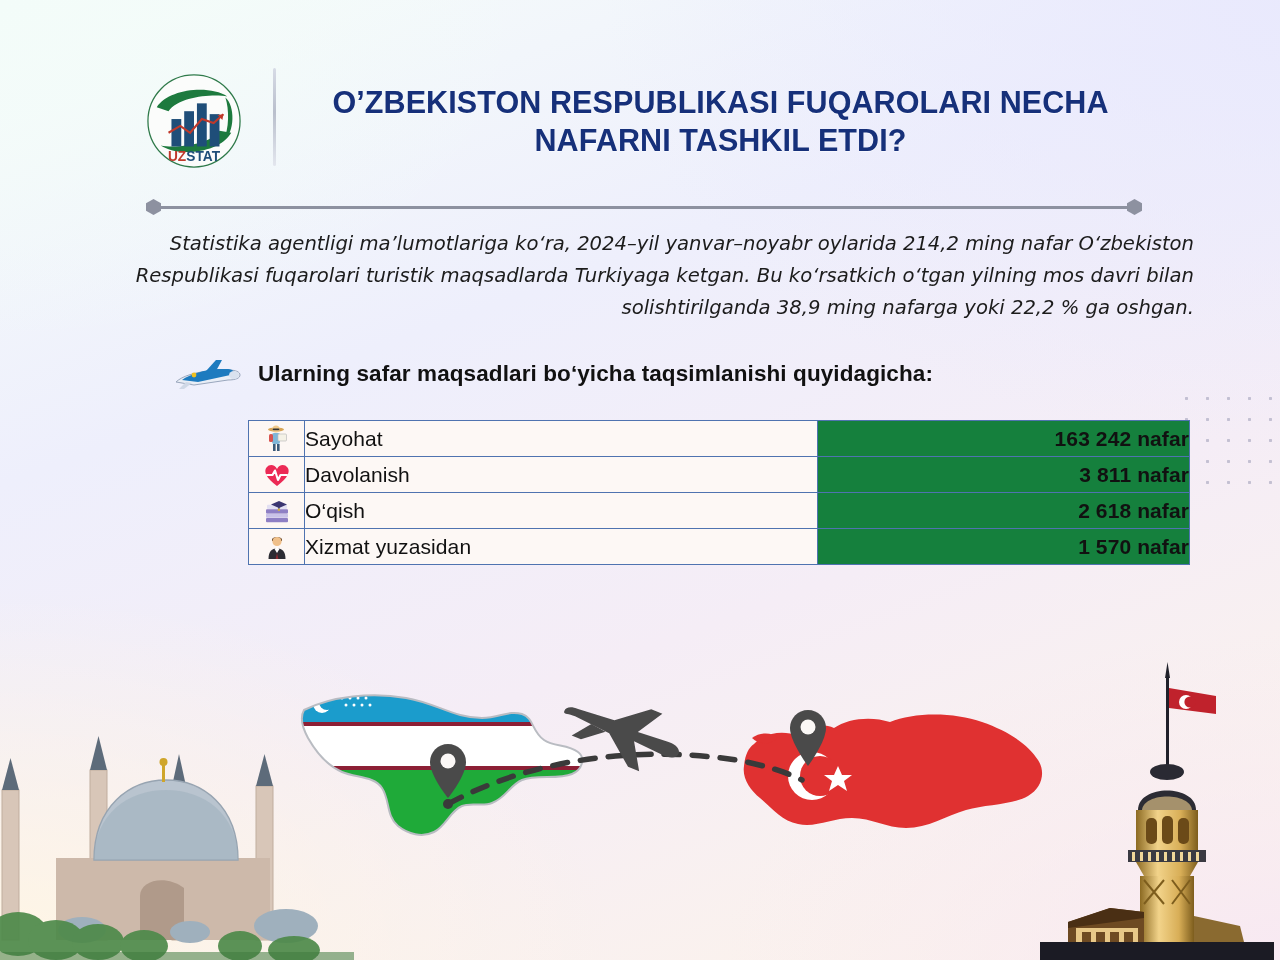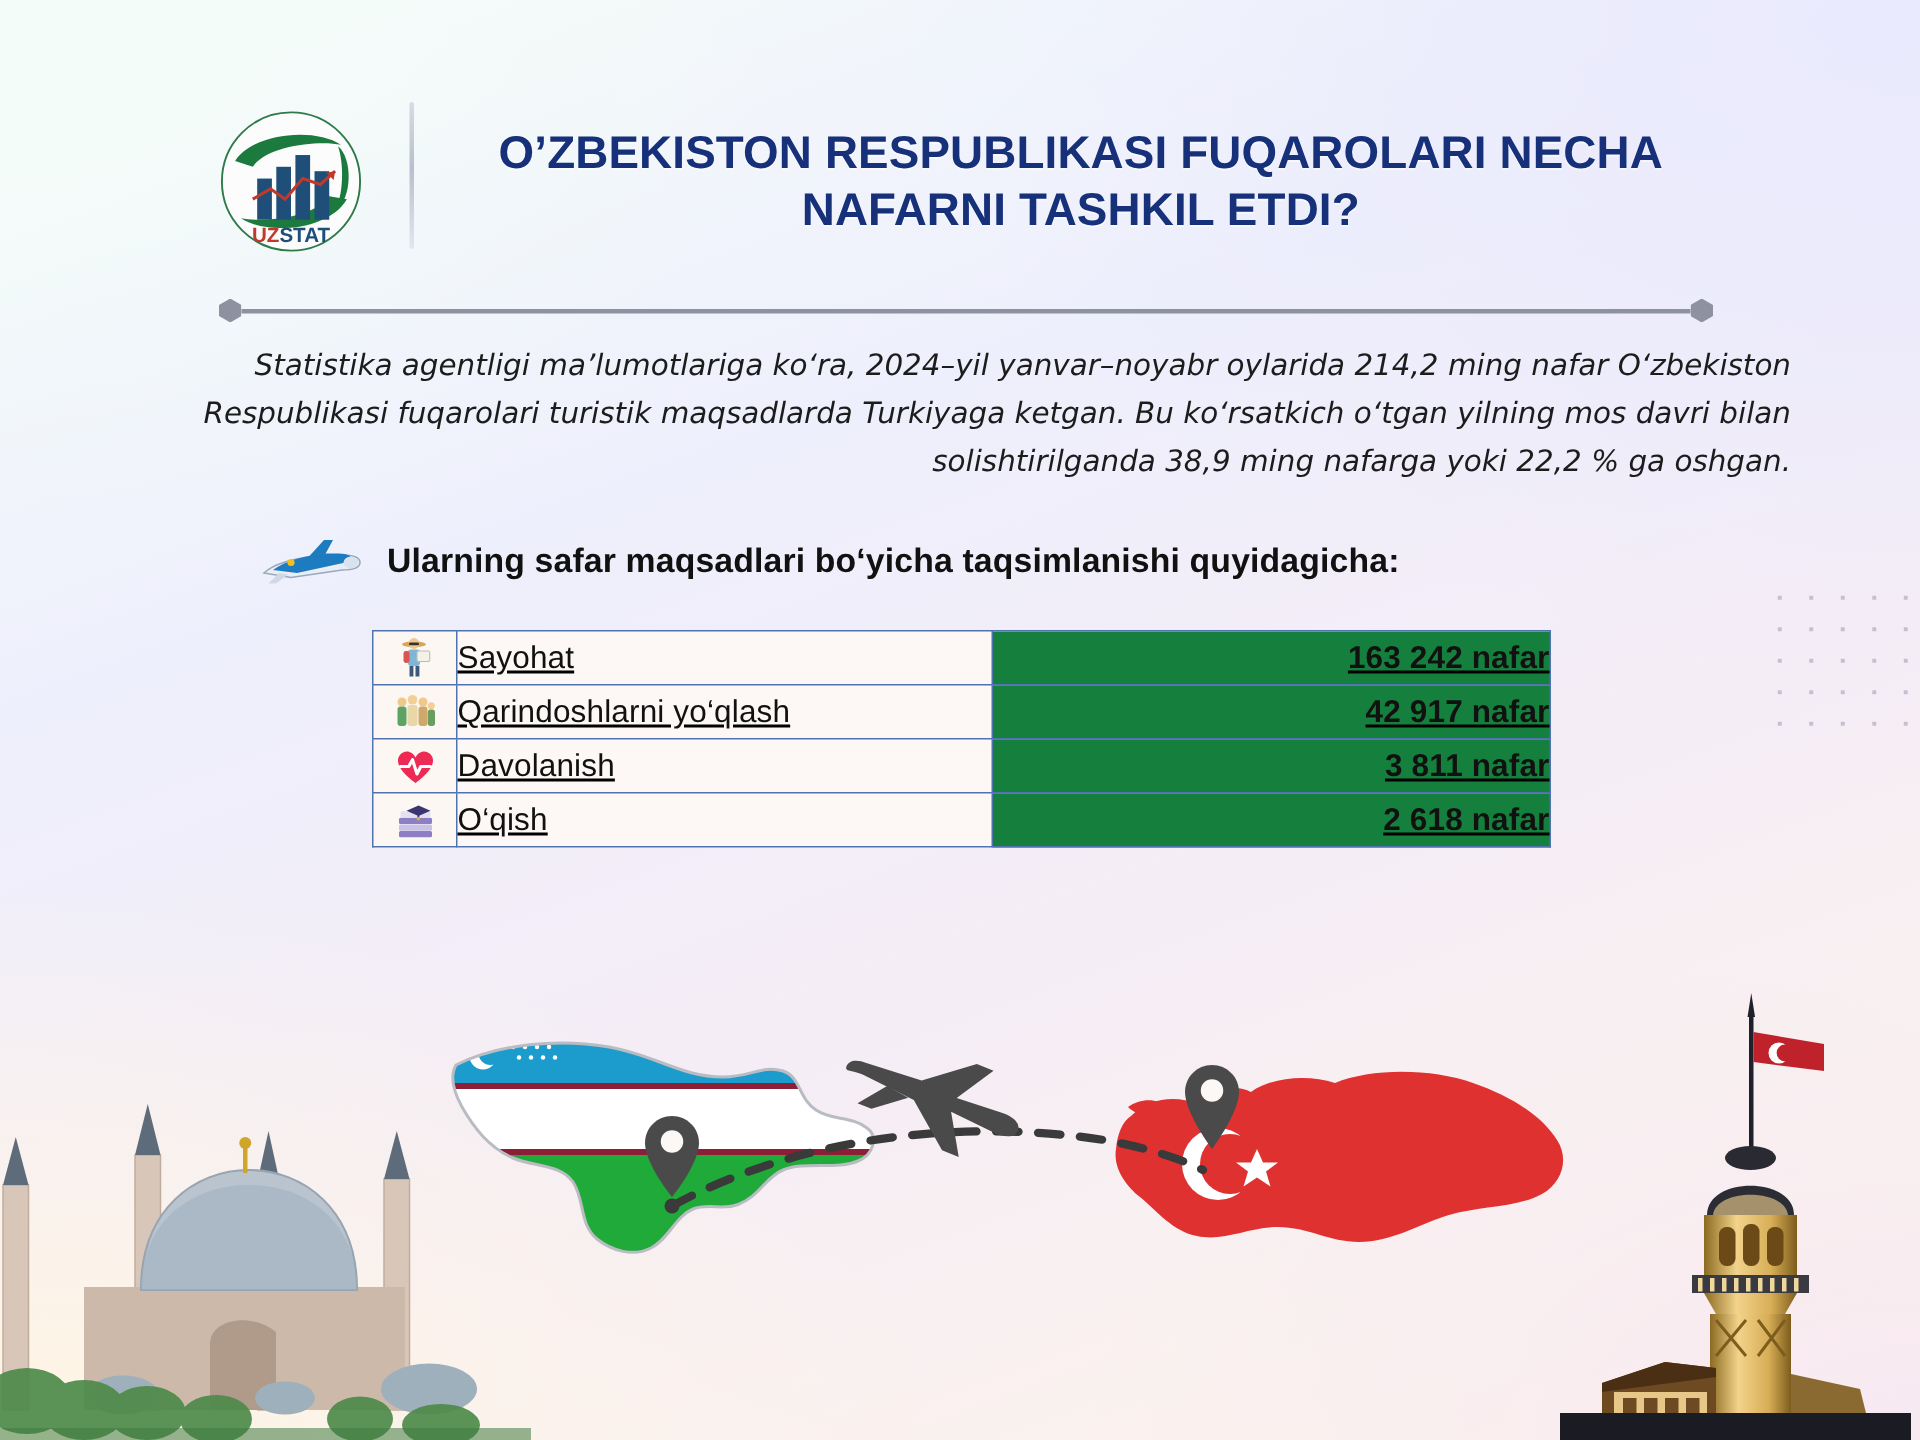--- a/index.html
+++ b/index.html
@@ -84,25 +84,24 @@
     display:flex; align-items:center; gap:8px;
   }
   #plane-badge { width:80px; height:44px; flex:none; }
   #subtitle {
     font-size:22.5px; font-weight:bold; color:#111; letter-spacing:.1px;
   }
 
   
   #table {
     position:absolute; left:248px; top:420px;
-    width:786px;
+    width:942px;
     border:1.6px solid #4f73b0;
     border-collapse:collapse;
     background:#fdfbfb;
-    text-decoration:underline;
   }
   #table tr { height:36px; }
   #table td {
     border:1.4px solid #4f73b0;
     padding:0;
   }
   td.c-icon {
     width:56px; text-align:center; vertical-align:middle;
     background:#fdf7f4;
   }
@@ -195,36 +194,20 @@
             <rect x="7" y="10" width="4" height="8" rx="1.6" fill="#d9534f"></rect>
             <rect x="16" y="10" width="8.5" height="7" rx="1" fill="#f4f1e6" stroke="#bbb" stroke-width=".7"></rect>
             <rect x="11" y="20" width="2.6" height="7" fill="#3b5a7a"></rect>
             <rect x="15" y="20" width="2.6" height="7" fill="#3b5a7a"></rect>
           </svg>
         </td>
         <td class="c-label">Sayohat</td>
         <td class="c-value">163 242 nafar</td>
       </tr>
 
-      <tr>
-        <td class="c-icon">
-          <svg class="ticon" viewBox="0 0 30 30">
-            <circle cx="6" cy="8" r="3" fill="#f0c98a"></circle>
-              <rect x="3" y="11" width="6" height="13" rx="2" fill="#5fa364"></rect>
-            <circle cx="13" cy="6.5" r="3.2" fill="#f3cf95"></circle>
-              <rect x="9.6" y="10" width="6.8" height="14" rx="2" fill="#e8d8a8"></rect>
-            <circle cx="20" cy="8" r="3" fill="#f0c98a"></circle>
-              <rect x="17" y="11" width="6" height="13" rx="2" fill="#cfa96a"></rect>
-            <circle cx="25.5" cy="10.5" r="2.4" fill="#f3cf95"></circle>
-              <rect x="23.2" y="13" width="4.8" height="11" rx="1.8" fill="#6a9d5e"></rect>
-          </svg>
-        </td>
-        <td class="c-label">Qarindoshlarni yo‘qlash</td>
-        <td class="c-value">42 917 nafar</td>
-      </tr>
 
       <tr>
         <td class="c-icon">
           <svg class="ticon" viewBox="0 0 30 30">
             <path d="M15 26 C4 18, 1.5 11.5, 4.5 7.5 C7.5 3.5, 13 4.5, 15 9 C17 4.5, 22.5 3.5, 25.5 7.5 C28.5 11.5, 26 18, 15 26 Z" fill="#ec2a55"></path>
             <polyline points="5,15 10.5,15 13,10.5 16,20 18.5,15 25,15" fill="none" stroke="#fff" stroke-width="2.1" stroke-linejoin="round" stroke-linecap="round"></polyline>
           </svg>
         </td>
         <td class="c-label">Davolanish</td>
         <td class="c-value">3 811 nafar</td>
@@ -239,20 +222,33 @@
             <rect x="5" y="8.8" width="20" height="4.2" rx="1" fill="#e3e0f2"></rect>
             <path d="M9 8.5 L17 5 L25 8.5 L17 12 Z" fill="#3b3570"></path>
             <rect x="16.3" y="9" width="1.2" height="4.5" fill="#3b3570"></rect>
             <circle cx="16.9" cy="13.8" r="1.2" fill="#d6b43c"></circle>
           </svg>
         </td>
         <td class="c-label">O‘qish</td>
         <td class="c-value">2 618 nafar</td>
       </tr>
 
+      <tr>
+        <td class="c-icon">
+          <svg class="ticon" viewBox="0 0 30 30">
+            <path d="M10 7.5 C10 4, 20 4, 20 7.5 L20 9 L10 9 Z" fill="#5a3b22"></path>
+            <circle cx="15" cy="9.5" r="4.6" fill="#f0c08a"></circle>
+            <path d="M6.5 27 C6.5 19, 10 16.5, 15 16.5 C20 16.5, 23.5 19, 23.5 27 Z" fill="#2c2c33"></path>
+            <path d="M12.4 16.8 L15 21 L17.6 16.8 L15 15.6 Z" fill="#fff"></path>
+            <path d="M15 21 L13.6 27 L16.4 27 Z" fill="#8d2b33"></path>
+          </svg>
+        </td>
+        <td class="c-label">Xizmat yuzasidan</td>
+        <td class="c-value">1 570 nafar</td>
+      </tr>
 
     </tbody>
   </table>
 
   <div id="scene">
 
     <svg id="maps" viewBox="0 0 768 230">
       <defs>
         <clipPath id="uzclip">
           <path d="M18 62 C46 48, 86 44, 120 50 C150 55, 168 70, 196 70 C214 70, 222 62, 236 66

